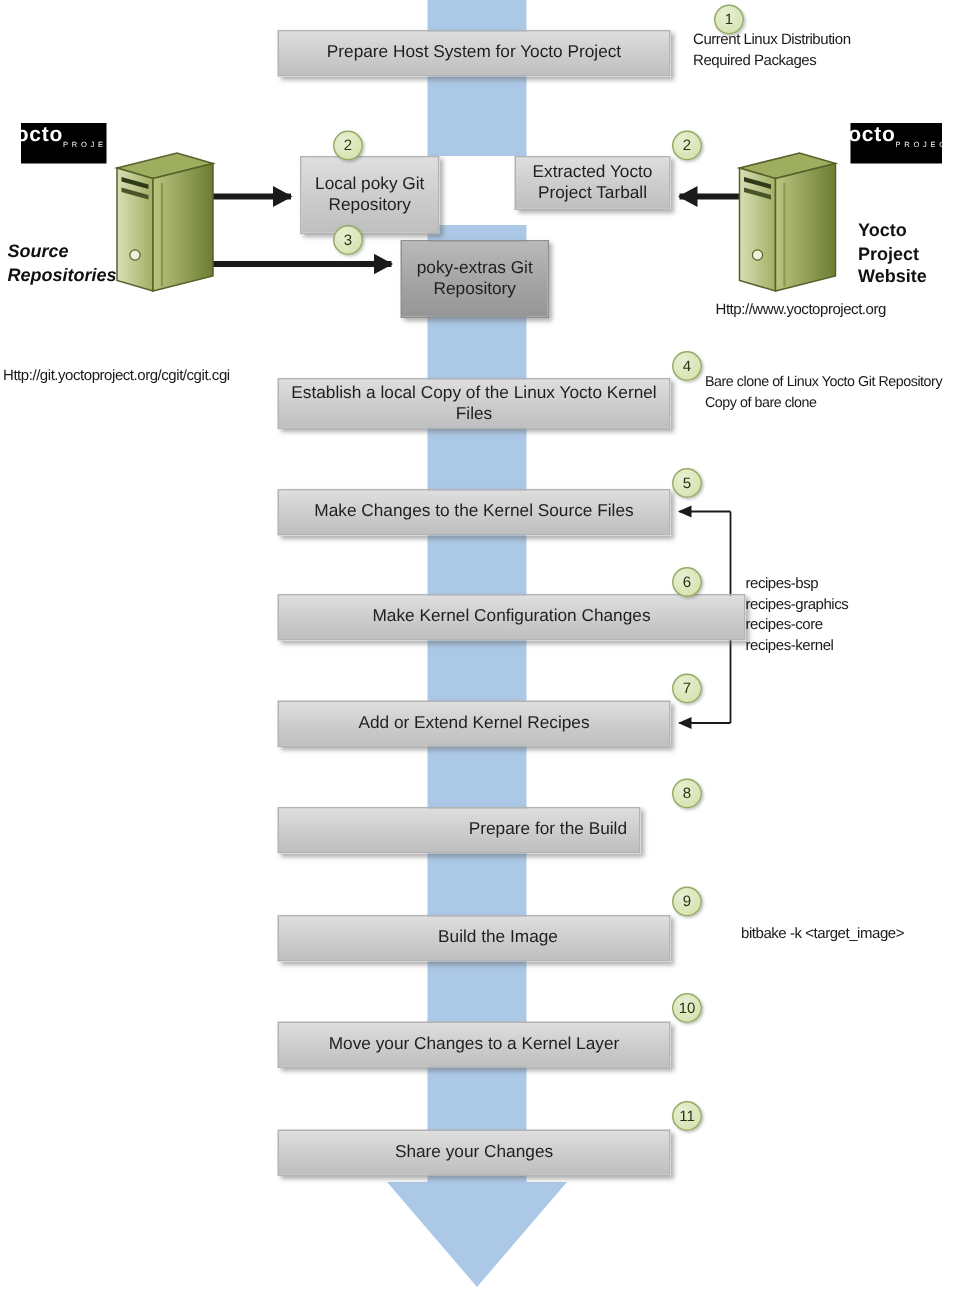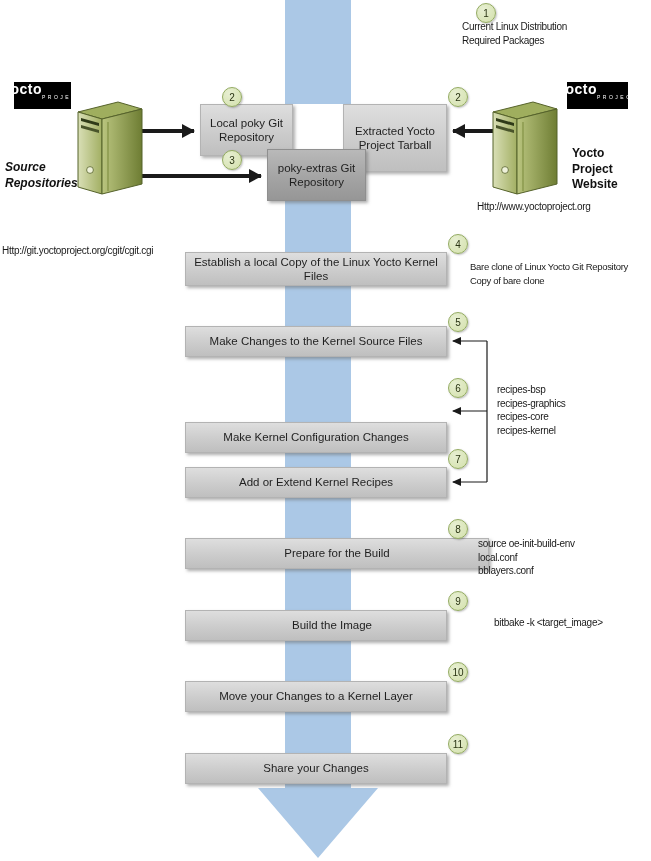--- a/index.html
+++ b/index.html
@@ -8,21 +8,21 @@
   #canvas { position:relative; width:651px; height:861px; background:#fff; overflow:hidden; }
   svg.layer { position:absolute; left:0; top:0; pointer-events:none; }
   .stepbox {
     position:absolute; z-index:2;
     display:flex; align-items:center; justify-content:center; text-align:center;
     font-size:11.5px; line-height:1.25; color:#1f1f1f; padding:2px 8px;
     background:linear-gradient(180deg,#dedede 0%,#cccccc 55%,#bfbfbf 100%);
     border:1px solid #b3b3b3;
     box-shadow:2px 2px 3px rgba(110,110,110,0.55);
   }
-  .stepbox.dark { background:linear-gradient(180deg,#b9b9b9 0%,#a4a4a4 55%,#969696 100%); border-color:#8f8f8f; }
+  .stepbox.dark { background:linear-gradient(180deg,#b9b9b9 0%,#a4a4a4 55%,#969696 100%); border-color:#8f8f8f;margin-top:11px; }
   .badge {
     position:absolute; z-index:4; width:20px; height:20px; border-radius:50%;
     background:radial-gradient(circle at 35% 30%, #e7efd2, #d3e0ab);
     border:1px solid #93ab61;
     display:flex; align-items:center; justify-content:center;
     font-size:10px; color:#2a3413;
     box-shadow:1px 1px 2px rgba(0,0,0,0.25);
   }
   .note { position:absolute; z-index:4; font-size:10px; letter-spacing:-0.3px; line-height:13.5px; }
   .note div { white-space:nowrap; }
@@ -57,50 +57,53 @@
     </defs>
     <line x1="138" y1="131" x2="194" y2="131" stroke="#1a1a1a" stroke-width="4" marker-end="url(#mBig)"></line>
     <line x1="100" y1="176" x2="261" y2="176" stroke="#1a1a1a" stroke-width="4" marker-end="url(#mBig)"></line>
     <line x1="505" y1="131" x2="453" y2="131" stroke="#1a1a1a" stroke-width="4" marker-end="url(#mBig)"></line>
     <line x1="487" y1="341" x2="453" y2="341" stroke="#1a1a1a" stroke-width="1.2" marker-end="url(#mSmall)"></line>
     <line x1="487" y1="411" x2="453" y2="411" stroke="#1a1a1a" stroke-width="1.2" marker-end="url(#mSmall)"></line>
     <line x1="487" y1="482" x2="453" y2="482" stroke="#1a1a1a" stroke-width="1.2" marker-end="url(#mSmall)"></line>
     <line x1="487" y1="341" x2="487" y2="482" stroke="#1a1a1a" stroke-width="1.2"></line>
   </svg>
 
+  <div class="stepbox" style="left:185px; top:20px; width:262px; height:31px;">
+    <span>Prepare Host System for Yocto Project</span>
+  </div>
 
   <div class="stepbox" style="left:200px; top:104px; width:93px; height:52px;">
     <span>Local poky Git Repository</span>
   </div>
 
-  <div class="stepbox" style="left:343px; top:104px; width:104px; height:68px;">
+  <div class="stepbox" style="left:343px; top:104px; width:104px; height:36px;">
     <span>Extracted Yocto Project Tarball</span>
   </div>
 
   <div class="stepbox dark" style="left:267px; top:149px; width:99px; height:52px; z-index:3;">
     <span>poky-extras Git Repository</span>
   </div>
 
   <div class="stepbox" style="left:185px; top:326px; width:262px; height:31px;">
     <span>Make Changes to the Kernel Source Files</span>
   </div>
 
   <div class="stepbox" style="left:185px; top:252px; width:262px; height:34px;">
     <span>Establish a local Copy of the Linux Yocto Kernel Files</span>
   </div>
 
-  <div class="stepbox" style="left:185px; top:396px; width:262px; height:31px;margin-top:26px;">
+  <div class="stepbox" style="left:185px; top:396px; width:312px; height:31px;">
     <span>Make Kernel Configuration Changes</span>
   </div>
 
   <div class="stepbox" style="left:185px; top:467px; width:262px; height:31px;">
     <span>Add or Extend Kernel Recipes</span>
   </div>
 
-  <div class="stepbox" style="left:185px; top:538px; width:304px; height:31px;">
+  <div class="stepbox" style="left:185px; top:538px; width:242px; height:31px;justify-content:flex-end;">
     <span>Prepare for the Build</span>
   </div>
 
   <div class="stepbox" style="left:185px; top:610px; width:262px; height:31px;padding-left:40px;">
     <span>Build the Image</span>
   </div>
 
   <div class="stepbox" style="left:185px; top:681px; width:262px; height:31px;">
     <span>Move your Changes to a Kernel Layer</span>
   </div>
@@ -120,37 +123,32 @@
   <div class="badge" style="left:448px; top:519px;">8</div>
   <div class="badge" style="left:448px; top:591px;">9</div>
   <div class="badge" style="left:448px; top:662px;">10</div>
   <div class="badge" style="left:448px; top:734px;">11</div>
 
   <div class="note" style="left:462px; top:20px;">
     <div>Current Linux Distribution</div>
     <div>Required Packages</div>
   </div>
 
-  <div class="note" style="left:470px; top:260px; font-size:9.5px;">
+  <div class="note" style="left:470px; top:248px; font-size:9.5px;">
     <div>Bare clone of Linux Yocto Git Repository</div>
     <div>Copy of bare clone</div>
   </div>
 
   <div class="note" style="left:497px; top:383px;">
     <div>recipes-bsp</div>
     <div>recipes-graphics</div>
     <div>recipes-core</div>
     <div>recipes-kernel</div>
   </div>
 
-  <div class="note" style="left:478px; top:537px;">
-    <div>source oe-init-build-env</div>
-    <div>local.conf</div>
-    <div>bblayers.conf</div>
-  </div>
 
   <div class="note" style="left:494px; top:616px;">
     <div>bitbake -k &lt;target_image&gt;</div>
   </div>
 
   <div class="sidelabel" style="left:5px; top:160px; width:92px;font-style:italic;">Source Repositories</div>
 
   <div class="sidelabel" style="left:572px; top:146px; width:72px;">Yocto Project Website</div>
 
   <div class="url" style="left:477px; top:201px;">Http://www.yoctoproject.org</div>

